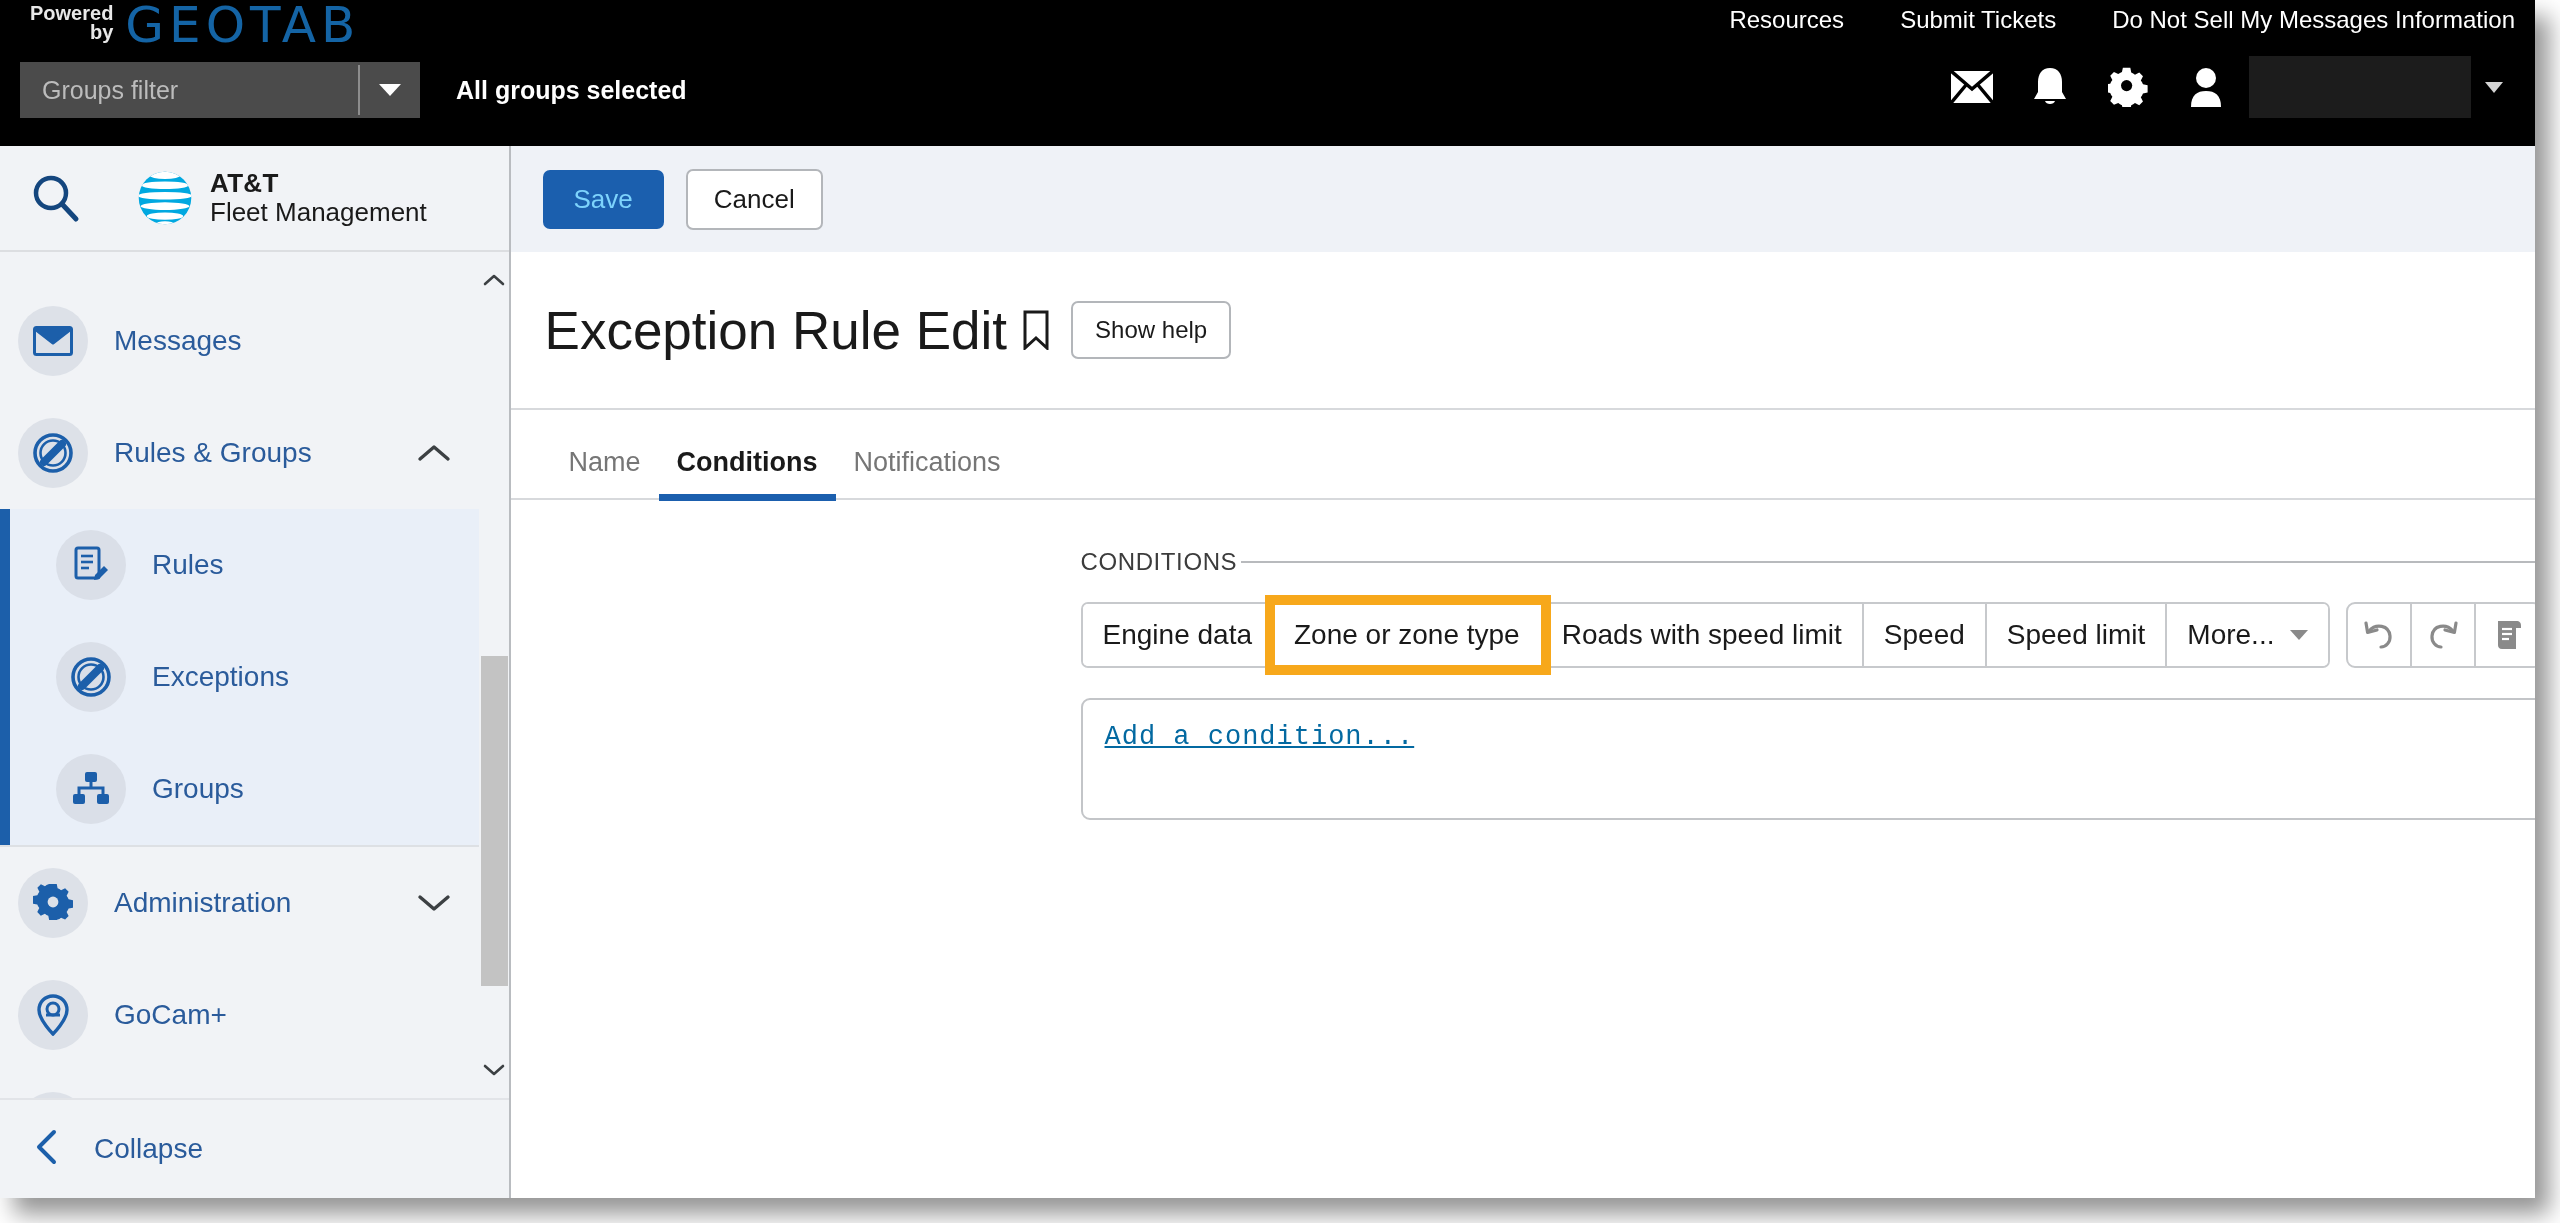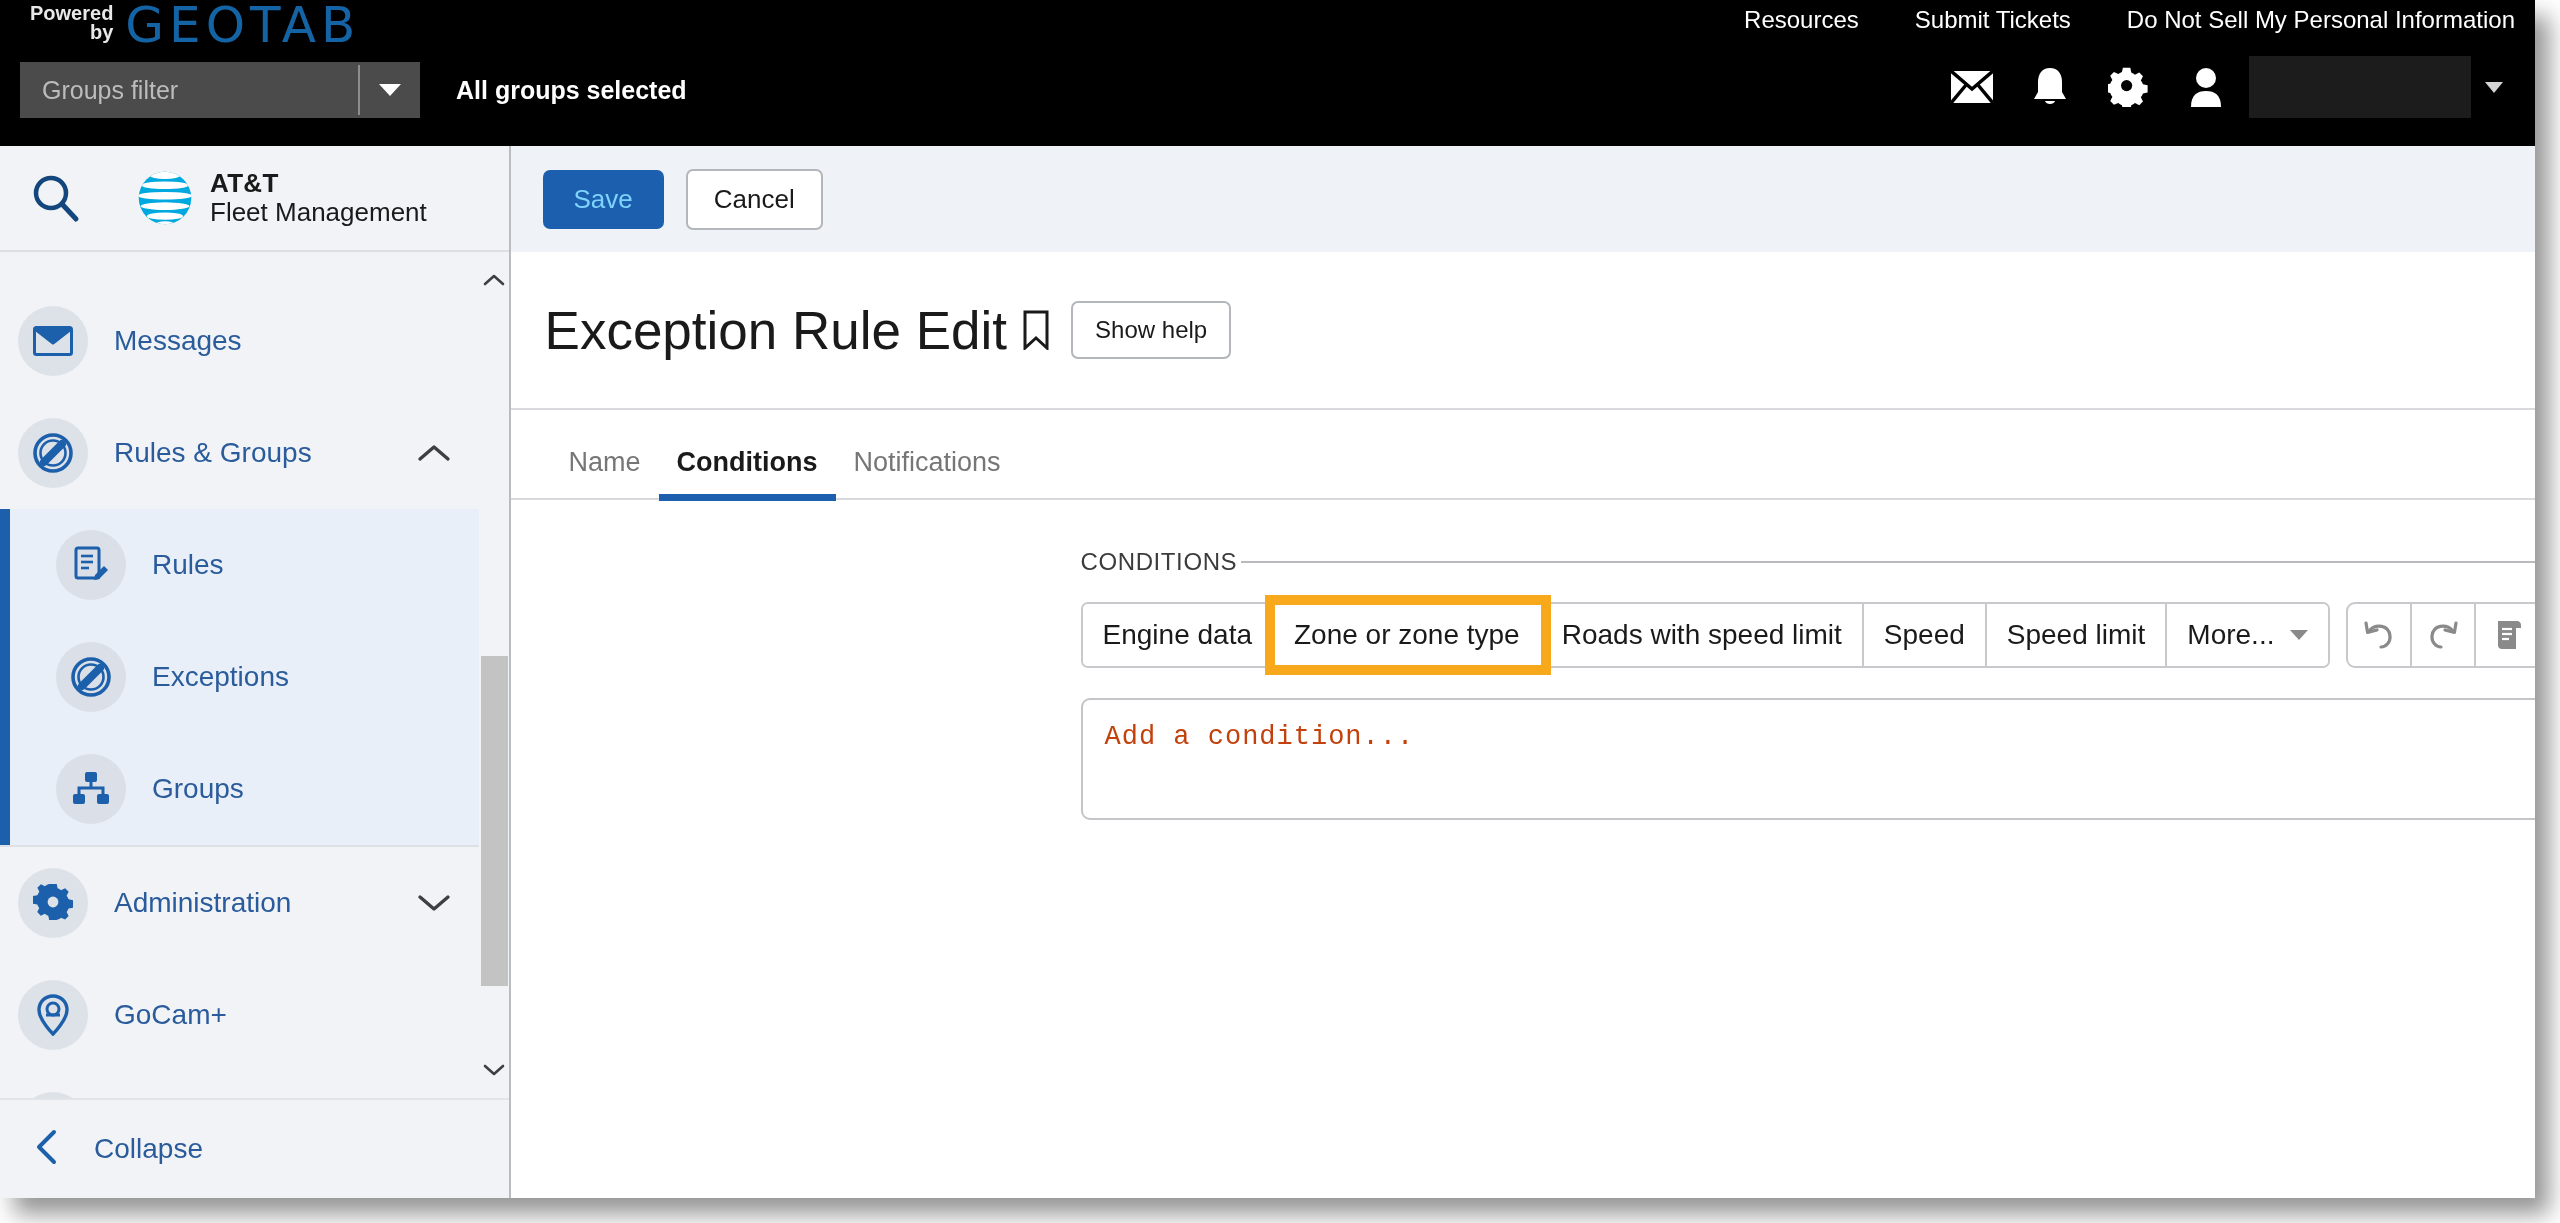--- a/index.html
+++ b/index.html
@@ -431,45 +431,46 @@
   .cond-textarea {
     margin-top: 30px;
     width: 1520px;
     height: 122px;
     border: 2px solid #c3c5c8;
     border-radius: 9px;
     background: #ffffff;
     padding: 22px 22px;
   }
   .cond-placeholder {
-    color: #c2410c;
+    color: #0369a1;
     font-size: 27px;
     font-family: "Liberation Mono", monospace;
     letter-spacing: 1px;
+    text-decoration: underline;
   }
 </style>
 </head>
 <body>
 
 <div id="page">
 
   <div class="topbar">
 
     <div class="brand">
       <div class="brand-powered">
         <div>Powered</div>
         <div>by</div>
       </div>
       <div class="brand-geotab">GEOTAB</div>
     </div>
 
     <div class="toplinks">
       <div class="toplink">Resources</div>
       <div class="toplink">Submit Tickets</div>
-      <div class="toplink">Do Not Sell My Personal Information</div>
+      <div class="toplink">Do Not Sell My Messages Information</div>
     </div>
 
     <div class="groups-filter-wrap">
       <div class="gf-box">
         <div class="gf-input">Groups filter</div>
         <div class="gf-divider"></div>
         <div class="gf-arrow">
           <span class="caret"></span>
         </div>
       </div>

